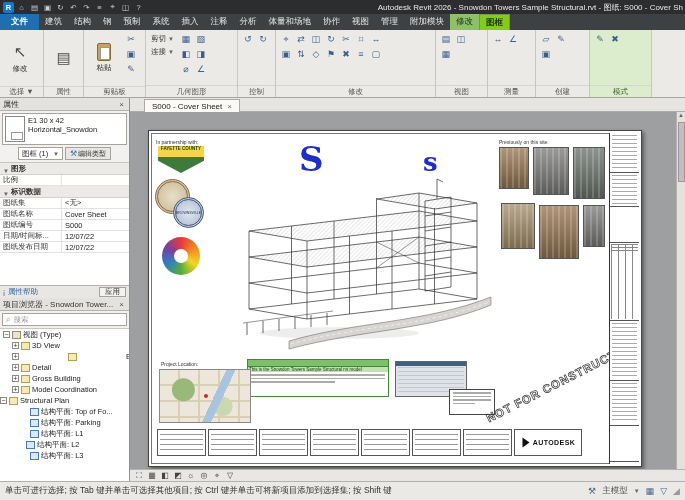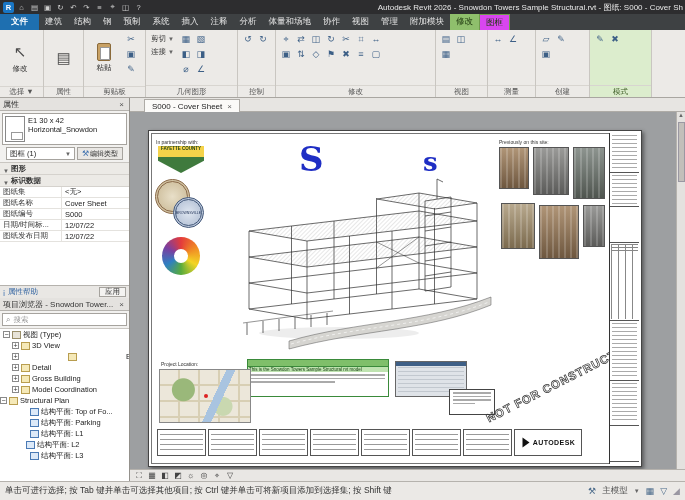--- a/index.html
+++ b/index.html
@@ -13,21 +13,21 @@
   .qi{min-width:11px;height:11px;display:flex;align-items:center;justify-content:center;font-size:7.5px;color:#cfcfcf;}
   .qi.rlogo{background:#1976c5;color:#fff;font-weight:bold;border-radius:2px;width:11px;}
   .title-text{position:absolute;right:2px;white-space:nowrap;font-size:8px;color:#e8e8e8;}
 
   
   .tabrow{position:absolute;left:0;top:14px;width:685px;height:16px;background:#3e4143;display:flex;align-items:stretch;font-size:8.5px;color:#e4e4e4;}
   .file-tab{background:#1e6fb0;color:#fff;padding:0 11px;display:flex;align-items:center;font-weight:bold;}
   #tabs{display:flex;}
   .rtab{padding:0 6px;display:flex;align-items:center;white-space:nowrap;cursor:default;}
   .rtab.ctx-modify{background:#8fbf6c;color:#203a10;}
-  .rtab.ctx-frame{background:#d946ef;color:#203a10;font-weight:normal;border:1px solid #6f9b4d;border-bottom:none;}
+  .rtab.ctx-frame{background:#84cc16;color:#203a10;font-weight:bold;border:1px solid #6f9b4d;border-bottom:none;}
 
   
   .ribbon{position:absolute;left:0;top:30px;width:685px;height:68px;background:#eceae7;border-bottom:1px solid #a9a6a1;display:flex;}
   .rcol{height:100%;border-right:1px solid #c9c6c1;display:flex;flex-direction:column;}
   .rbody{height:56px;display:flex;gap:3px;align-items:flex-start;padding:2px 3px;}
   .plabel{height:12px;display:flex;align-items:center;justify-content:center;font-size:7.5px;color:#555;border-top:1px solid #d8d5d0;}
   .rcol.green{background:#dcedcd;}
   .rcol.green .plabel{color:#3a5a22;}
   .bigbtn{width:34px;height:52px;display:flex;flex-direction:column;align-items:center;justify-content:center;gap:2px;font-size:7.5px;color:#333;border-radius:2px;}
   .bicon{width:20px;height:20px;display:flex;align-items:center;justify-content:center;font-size:15px;color:#4b4b4b;}
@@ -42,21 +42,21 @@
   .panel{position:absolute;left:0;width:130px;background:#f2f1ef;border-right:1px solid #94918c;display:flex;flex-direction:column;}
   .phead{height:13px;background:#e4e2df;border-bottom:1px solid #b5b2ad;display:flex;align-items:center;padding:0 3px;font-size:8px;color:#333;flex:none;}
   .phead .x{margin-left:auto;font-size:8px;color:#555;padding:0 2px;}
   .props{top:98px;height:200px;}
   .browser{top:298px;height:183px;}
 
   .typesel{margin:2px;background:#fff;border:1px solid #a6a39e;display:flex;gap:3px;padding:2px;flex:none;}
   .thumb{width:20px;height:26px;background:#fff;border:1px solid #888;position:relative;flex:none;}
   .thumb:after{content:"";position:absolute;right:1px;bottom:1px;width:10px;height:6px;border:0.5px solid #999;}
   .tname{font-size:7.5px;line-height:9px;color:#222;}
-  .comborow{display:flex;margin:0 6px 2px;gap:2px;flex:none;}
+  .comborow{display:flex;margin:0 18px 2px;gap:2px;flex:none;}
   .combo{flex:1;background:#fff;border:1px solid #a6a39e;height:13px;display:flex;align-items:center;padding:0 3px;font-size:7.5px;}
   .combo .caret{margin-left:auto;}
   .edittype{width:46px;height:13px;border:1px solid #a6a39e;background:#e9e7e4;display:flex;align-items:center;justify-content:center;gap:1px;font-size:7px;color:#333;}
   .pgrid{flex:none;background:#fff;border-top:1px solid #c9c6c1;}
   .pgroup{height:12px;background:#eceae6;border-bottom:1px solid #d5d2cd;display:flex;align-items:flex-end;gap:2px;padding:0 3px;font-size:7.5px;font-weight:bold;color:#333;}
   .prow{height:11px;display:flex;border-bottom:1px solid #e4e2de;font-size:7.5px;}
   .plab{width:62px;border-right:1px solid #e4e2de;padding:0 3px;display:flex;align-items:center;color:#333;overflow:hidden;white-space:nowrap;}
   .pval{flex:1;padding:0 3px;display:flex;align-items:center;color:#222;overflow:hidden;white-space:nowrap;}
   .pfill{flex:1;background:#fff;}
   .pbottom{height:13px;border-top:1px solid #b5b2ad;background:#e9e7e4;display:flex;align-items:center;gap:3px;padding:0 3px;font-size:7.5px;color:#2a5e9e;flex:none;}
@@ -329,20 +329,24 @@
       <div class="edittype">
         <span class="pico">⚒</span>
         <span>编辑类型</span>
       </div>
     </div>
     <div class="pgrid" id="propGrid">
         <div class="pgroup">
           <span class="caret">▼</span>
           <span>图形</span>
         </div>
+        <div class="prow">
+          <div class="plab">比例</div>
+          <div class="pval"></div>
+        </div>
         <div class="pgroup">
           <span class="caret">▼</span>
           <span>标识数据</span>
         </div>
         <div class="prow">
           <div class="plab">图纸集</div>
           <div class="pval">&lt;无&gt;</div>
         </div>
         <div class="prow">
           <div class="plab">图纸名称</div>

